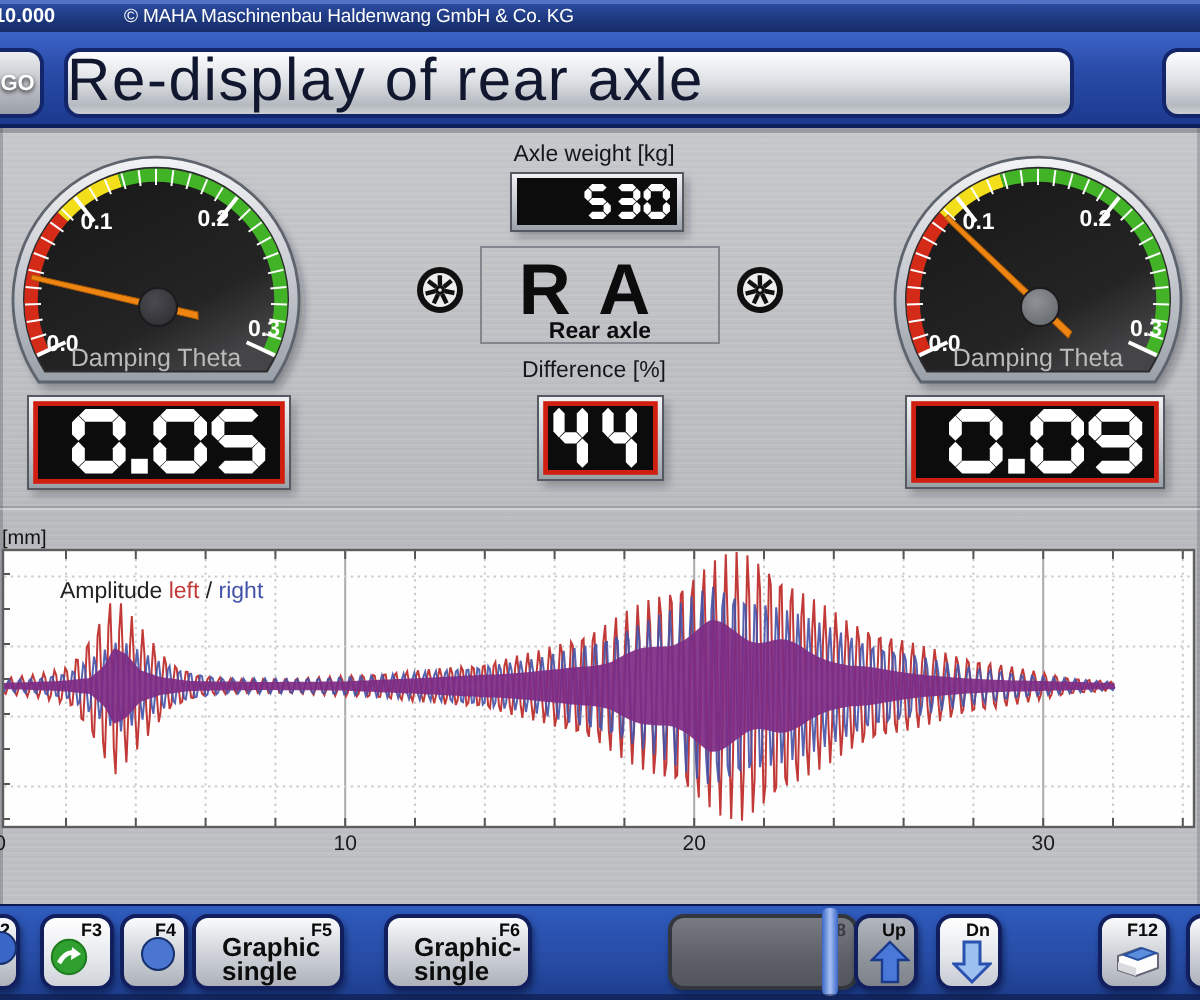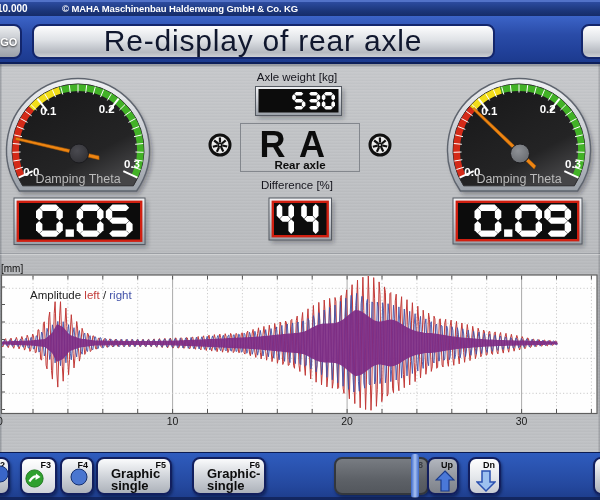--- a/index.html
+++ b/index.html
@@ -1,28 +1,28 @@
 <!DOCTYPE html>
 <html><head><meta charset="utf-8"><style>
 *{margin:0;padding:0;box-sizing:border-box}
 html,body{width:600px;height:500px;overflow:hidden;background:#bcbec1;font-family:"Liberation Sans",sans-serif}
 #app{position:relative;width:600px;height:500px;overflow:hidden}
 #topstrip{position:absolute;left:0;top:0;width:600px;height:16px;
  background:linear-gradient(#3050a8,#1b3578 70%,#162c68);}
 #topstrip:before{content:"";position:absolute;left:0;top:0;width:600px;height:2px;background:#5272c8}
 #vers{position:absolute;left:-3px;top:2.5px;color:#fff;font-size:10px;font-weight:bold}
-#copy{position:absolute;left:62px;top:3px;color:#fff;font-size:9.5px;font-weight:bold;letter-spacing:-0.1px}
+#copy{position:absolute;left:62px;top:3px;color:#fff;font-size:9.5px;font-weight:normal;letter-spacing:-0.1px}
 #header{position:absolute;left:0;top:16px;width:600px;height:48px;
  background:linear-gradient(#3c64c8,#2a4ca8 40%,#21419a 75%,#1c3a8e);border-bottom:2.5px solid #0d1f5a}
 #gobtn{position:absolute;left:-10px;top:8px;width:31.5px;height:35px;border:2px solid #13266c;border-radius:8px;
  background:linear-gradient(#eceef0,#b9bdc4 60%,#9aa0a8);color:#fff;font-weight:bold;font-size:11px;
  display:flex;align-items:center;justify-content:center;text-shadow:0 1px 2px rgba(0,0,0,0.8);padding-left:6px}
-#titlebar{position:absolute;left:31.5px;top:8px;width:463px;height:35px;border:2px solid #13266c;border-radius:8px;
+#titlebar{position:absolute;left:31.5px;top:8px;width:505px;height:35px;border:2px solid #13266c;border-radius:8px;
  background:linear-gradient(#fdfdfe,#dfe2e6 45%,#b5b9c0 85%,#cdd0d4);
- display:flex;align-items:center;justify-content:center}
+ display:flex;align-items:center;}
 #xbar{position:absolute;left:581px;top:8px;width:40px;height:35px;border:2px solid #13266c;border-radius:8px;
  background:linear-gradient(#fdfdfe,#dfe2e6 45%,#b5b9c0 85%,#cdd0d4)}
 #titlebar span{font-size:30px;color:#10172e;letter-spacing:0.8px;margin-top:-1px}
 #mainsvg{position:absolute;left:0;top:64px}
 #toolbar{position:absolute;left:0;top:452px;width:600px;height:48px;
  background:linear-gradient(#2f5cbe,#24489e 70%,#1d3c8a);border-top:1px solid #0c1c52}
 #toolbar:after{content:"";position:absolute;left:0;bottom:0;width:600px;height:3px;background:rgba(8,16,52,0.5)}
 #toolbar .btn{position:absolute;top:4px;height:38px;border:2px solid #121f5e;border-radius:8px;
  background:linear-gradient(#fafbfc,#cdd1d7 55%,#adb2ba);box-shadow:1px 2px 3px rgba(0,10,40,0.5)}
 #toolbar .fk{position:absolute;right:4px;top:1px;font-size:9px;font-weight:bold;color:#0a0a0a}
@@ -396,19 +396,27 @@
         <svg style="position:absolute;left:6px;top:10px" width="20" height="24">
           <polygon points="10,2 19,11 14,11 14,22 6,22 6,11 1,11" fill="#4a78d8" stroke="#1a3a8a" stroke-width="1.2"></polygon>
         </svg>
       </div>
       <div class="btn" style="left:468px;width:33px;background:linear-gradient(#ffffff,#e4e7eb 55%,#c6cad2)">
         <span class="fk">Dn</span>
         <svg style="position:absolute;left:6px;top:10px" width="20" height="24">
           <polygon points="10,22 1,13 6,13 6,2 14,2 14,13 19,13" fill="#9cc0f0" stroke="#2a50b0" stroke-width="1.5"></polygon>
         </svg>
       </div>
+      <div class="btn" style="left:549px;width:36px">
+        <span class="fk">F12</span>
+        <svg style="position:absolute;left:5px;top:9px" width="26" height="24">
+          <polygon points="3,10 14,6 23,9 23,16 12,20 3,17" fill="#fdfdfd" stroke="#667" stroke-width="1"></polygon>
+          <polygon points="6,9.5 15,6 22,8.5 13,12" fill="#5c8ede" stroke="#2a50a0" stroke-width="1"></polygon>
+          <polygon points="3,13 12,16 12,20 3,17" fill="#d8dade"></polygon>
+        </svg>
+      </div>
       <div class="btn" style="left:593px;width:30px"></div>
     </div>
     <svg id="ttico" width="19" height="19">
       <circle cx="9.5" cy="9.5" r="8.6" fill="#2fa02f" stroke="#1e7a1e"></circle>
       <path d="M 4.5 12.5 Q 8 6.5 12 7.5" fill="none" stroke="#ffffff" stroke-width="2.4"></path>
       <polygon points="11,4.5 15.5,8 10.5,11" fill="#ffffff"></polygon>
     </svg>
   </div>
 </body></html>

